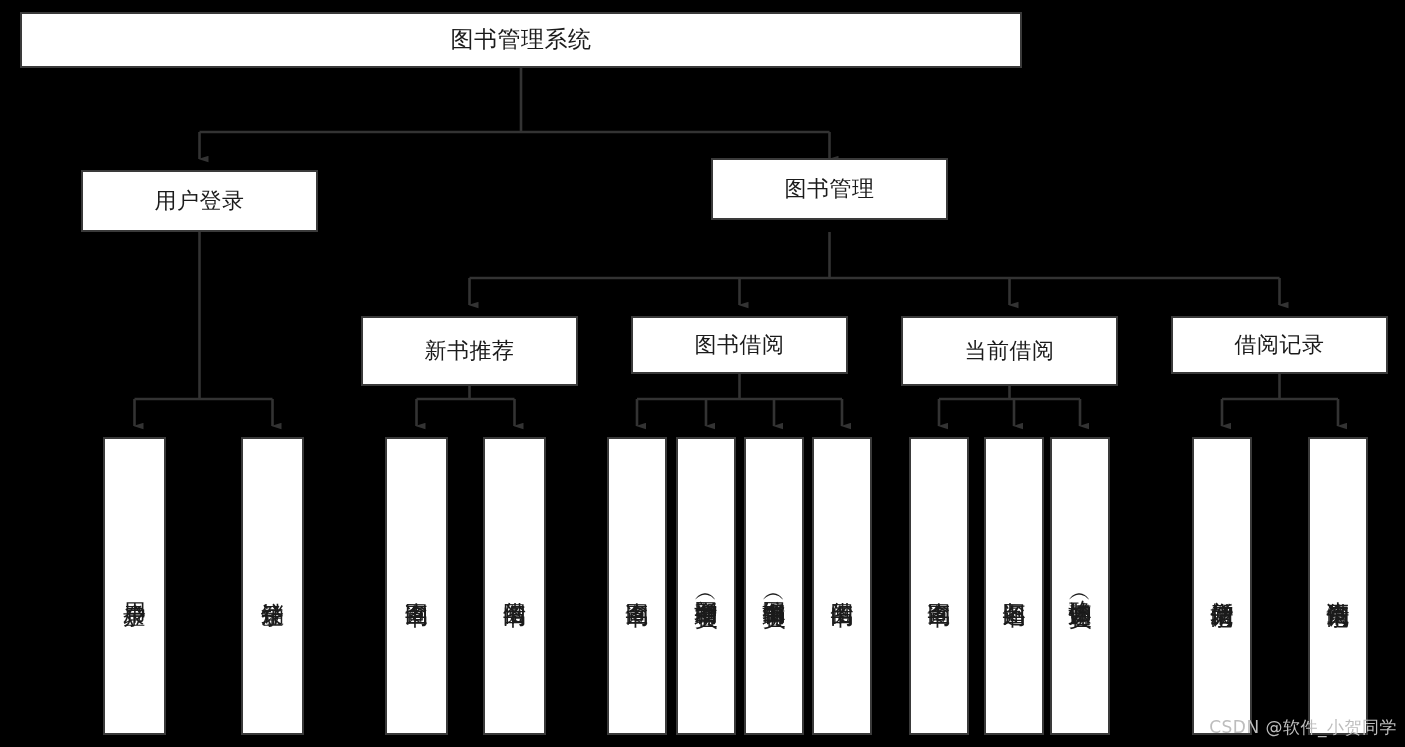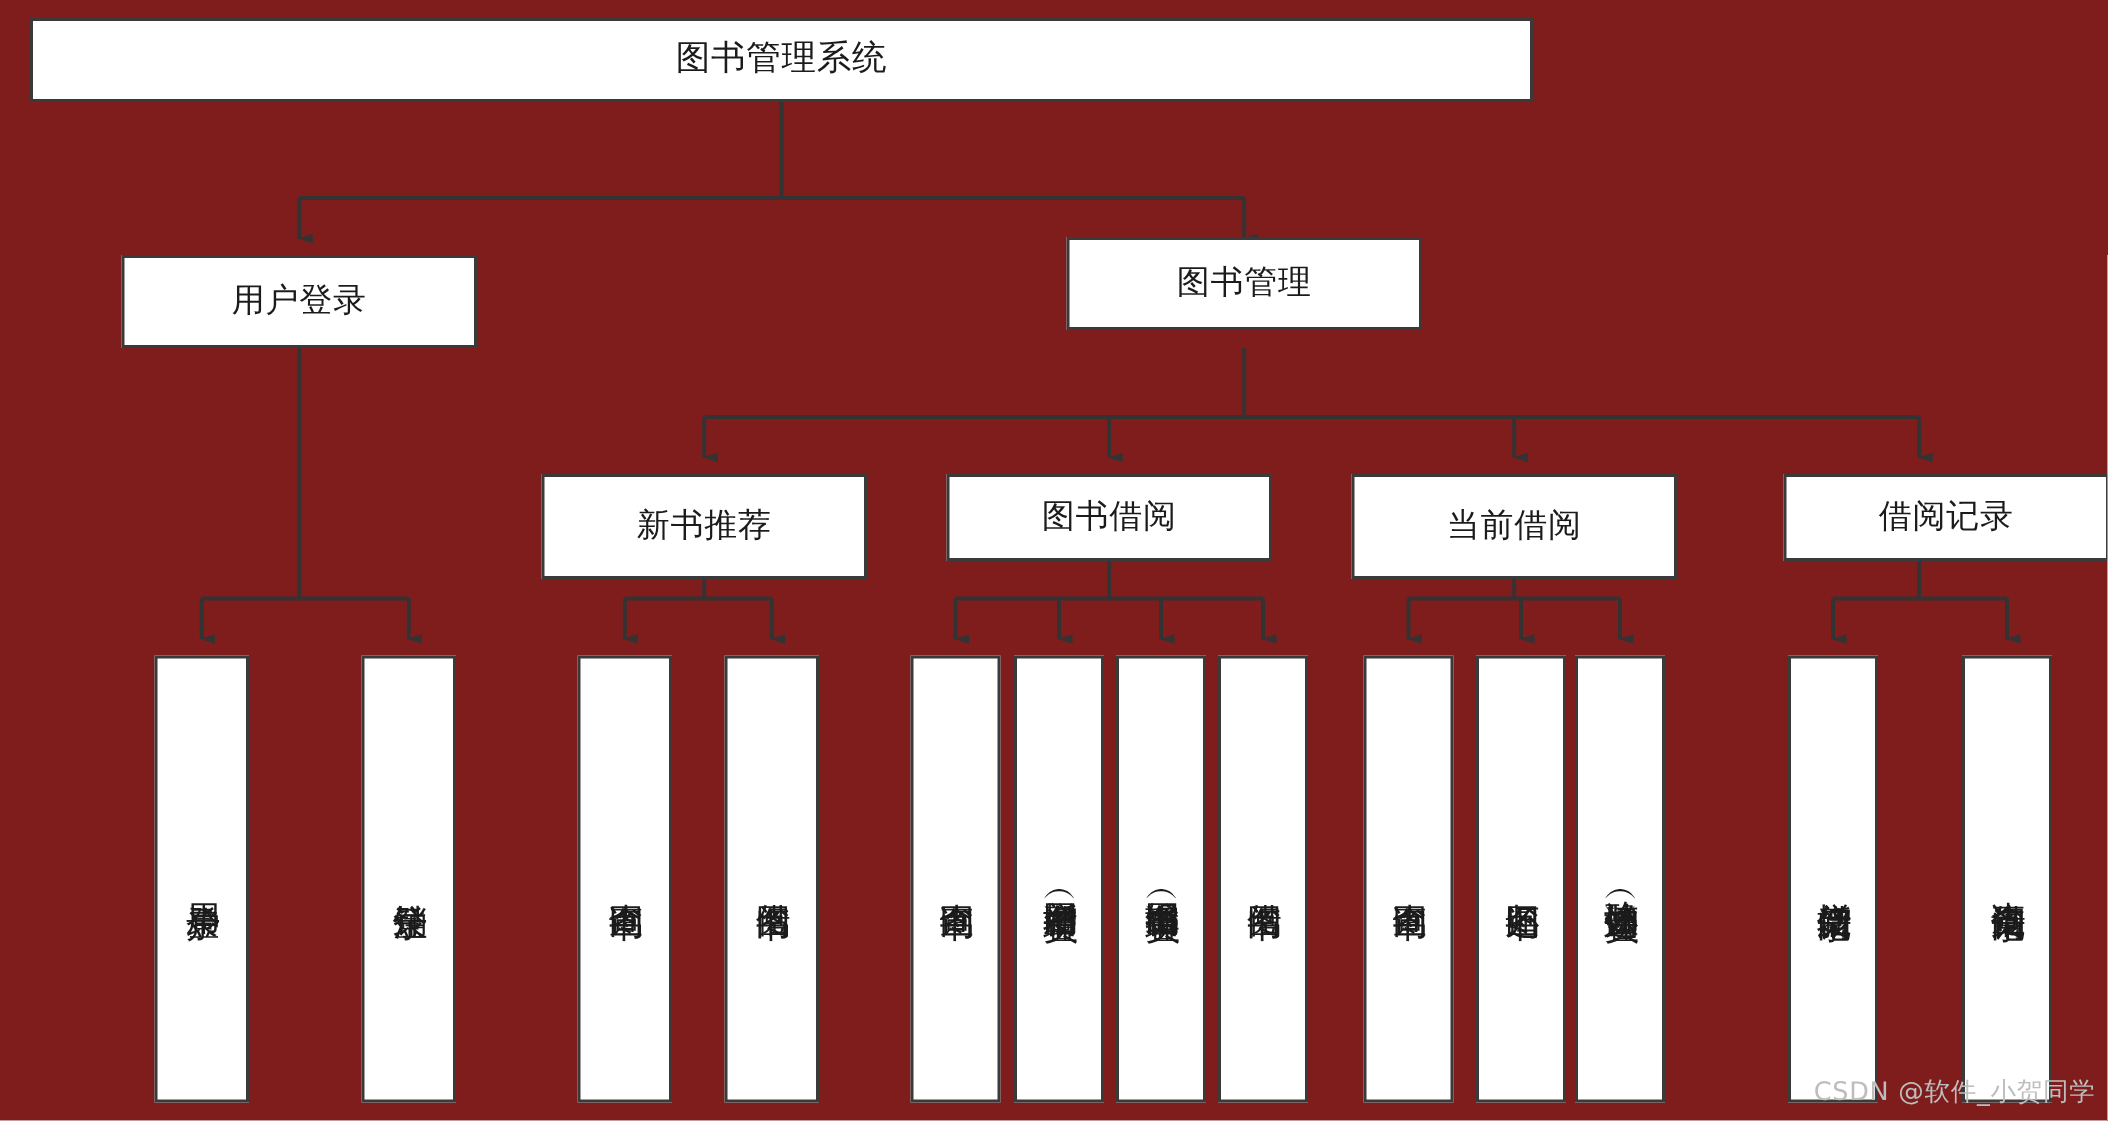--- a/index.html
+++ b/index.html
@@ -8,21 +8,21 @@
     padding: 0;
     background: #ffffff;
   }
   body {
     font-family: "DejaVu Sans", "Liberation Sans", sans-serif;
   }
   #diagram-canvas {
     position: relative;
     width: 1405px;
     height: 747px;
-    background: #7f1d1d;
+    background: #000000;
     overflow: hidden;
   }
   #connector-layer {
     position: absolute;
     left: 0;
     top: 0;
     width: 1405px;
     height: 747px;
     pointer-events: none;
   }
@@ -134,21 +134,21 @@
       </div>
       <div class="node horizontal" style="left: 361px; top: 316px; width: 217px; height: 70px;">
         <span class="node-label">新书推荐</span>
       </div>
       <div class="node horizontal" style="left: 631px; top: 316px; width: 217px; height: 58px;">
         <span class="node-label">图书借阅</span>
       </div>
       <div class="node horizontal" style="left: 901px; top: 316px; width: 217px; height: 70px;">
         <span class="node-label">当前借阅</span>
       </div>
-      <div class="node horizontal" style="left: 1171px; top: 316px; width: 217px; height: 58px; margin-left: 18px;">
+      <div class="node horizontal" style="left: 1171px; top: 316px; width: 217px; height: 58px;">
         <span class="node-label">借阅记录</span>
       </div>
       <div class="node vertical" style="left: 103px; top: 437px; width: 63px; height: 298px;">
         <span class="node-label">用户登录</span>
       </div>
       <div class="node vertical" style="left: 241px; top: 437px; width: 63px; height: 298px;">
         <span class="node-label">注销登录</span>
       </div>
       <div class="node vertical" style="left: 385px; top: 437px; width: 63px; height: 298px;">
         <span class="node-label">查询图书</span>

